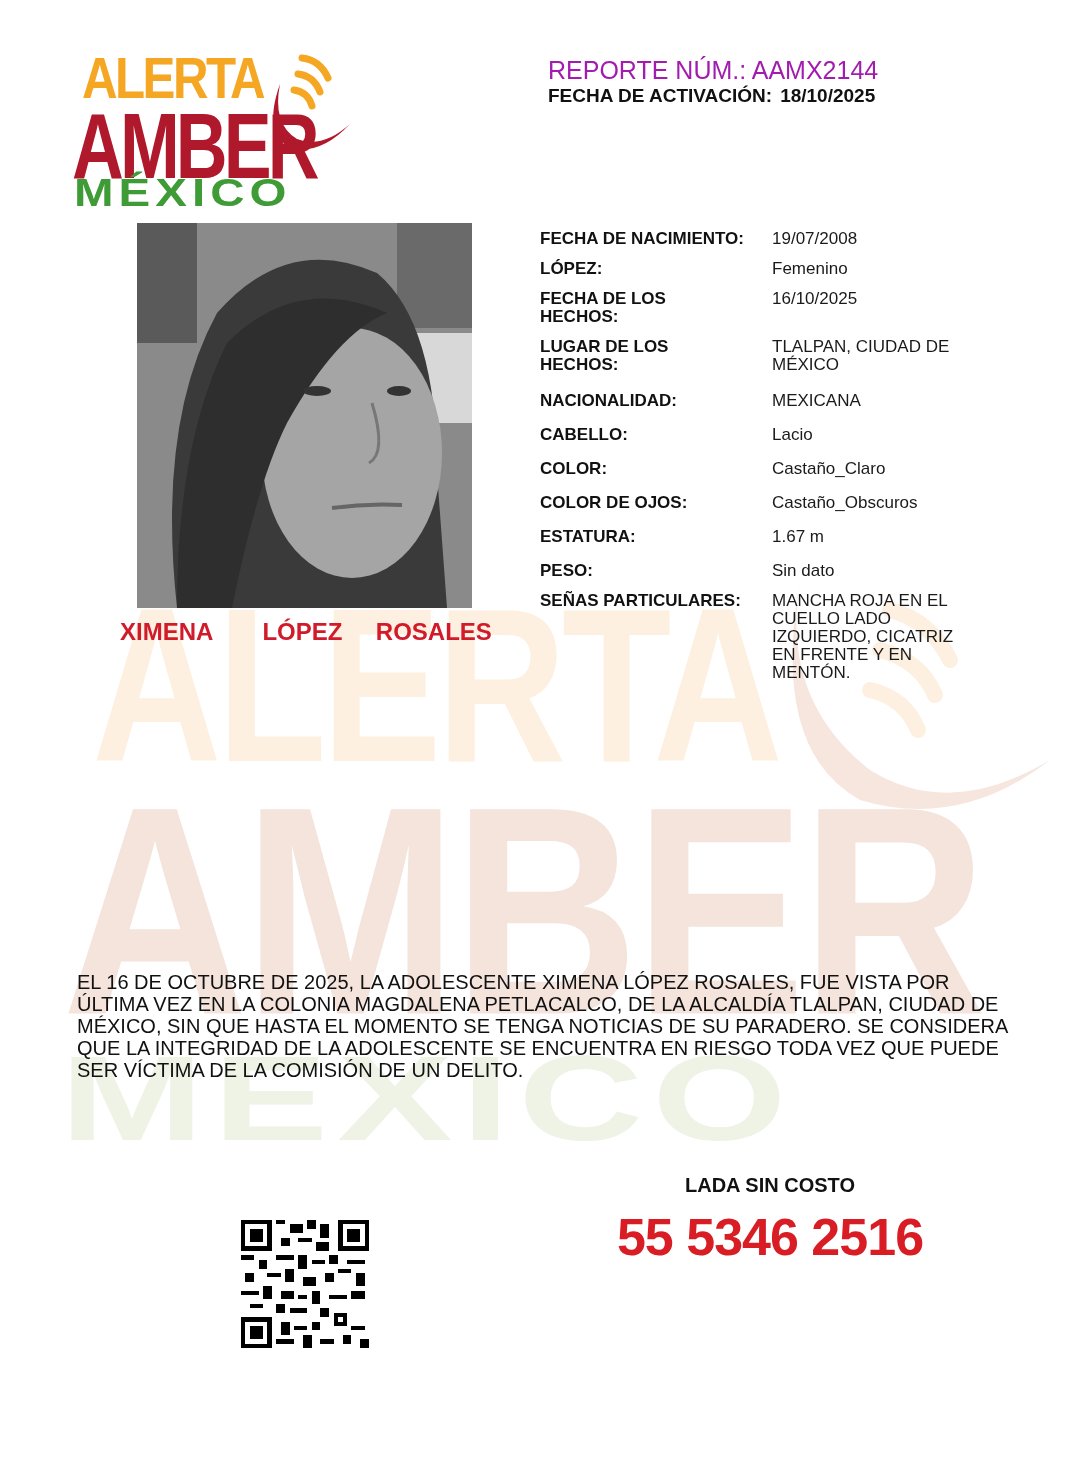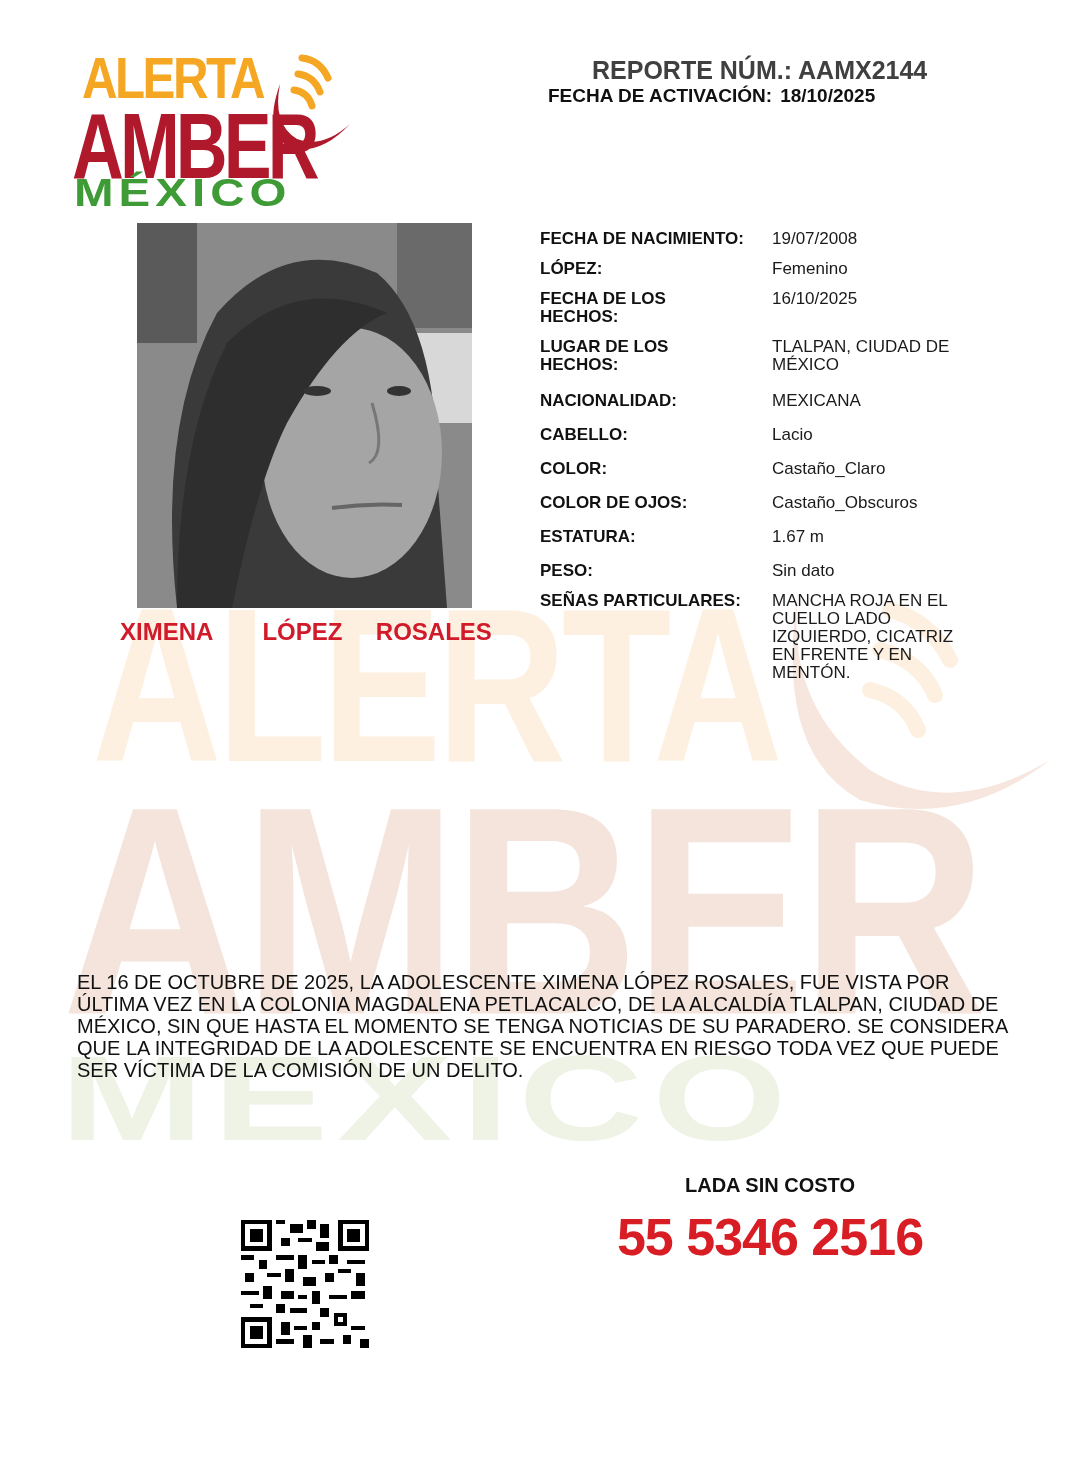--- a/index.html
+++ b/index.html
@@ -8,21 +8,21 @@
     .wm-alerta { left:92px; top:560px; font-size:230px; color:#fdf0e0; transform:scaleX(0.78) scaleY(0.95); }
     .wm-amber { left:62px; top:740px; font-size:330px; color:#f4e4dc; transform:scaleX(0.78) scaleY(0.9); }
     .wm-mexico { left:60px; top:1030px; font-size:150px; color:#eef3e6; letter-spacing:8px; transform:scaleX(1.15) scaleY(0.8); }
     .wm-swoosh { position:absolute; left:780px; top:580px; width:280px; height:340px; }
     .logo { position:absolute; left:72px; top:44px; width:280px; height:170px; }
     .logo .l1 { position:absolute; left:10px; top:0; font-size:58px; font-weight:bold; color:#f5a623; letter-spacing:-3px; transform:scaleX(0.85); transform-origin:left top; }
     .logo .l2 { position:absolute; left:0; top:50px; font-size:92px; font-weight:bold; color:#b0192b; letter-spacing:-5px; transform:scaleX(0.78); transform-origin:left top; }
     .logo .l3 { position:absolute; left:2px; top:128px; font-size:38px; font-weight:bold; color:#3e9b36; letter-spacing:4px; transform:scaleX(1.25); transform-origin:left top; }
     .logo svg { position:absolute; left:190px; top:0; }
     .hdr { position:absolute; left:548px; top:56px; }
-    .hdr .rep { font-size:25px; font-weight:bold; color:#404040;margin-left:44px; }
+    .hdr .rep { font-size:25px; font-weight:normal; color:#a21caf; }
     .hdr .fecha { font-size:19px; font-weight:bold; color:#111; }
     .hdr .fecha span { margin-left:8px; }
     .photo { position:absolute; left:137px; top:223px; width:335px; height:385px; background:linear-gradient(180deg,#777 0%,#555 40%,#444 100%); overflow:hidden; }
     .name { position:absolute; left:120px; top:618px; font-size:24px; font-weight:bold; color:#d11a2a; word-spacing:10px; }
     .details { position:absolute; left:540px; top:230px; width:460px; }
     .row { display:flex; margin-bottom:12px; }
     .row .k { width:232px; font-size:17px; font-weight:bold; line-height:18px; color:#111; }
     .row .v { width:210px; font-size:17px; line-height:18px; color:#1a1a1a; }
     .resumen { position:absolute; left:77px; top:947px; width:940px; }
     .resumen .t { font-size:20px; font-weight:bold; color:#111; }

